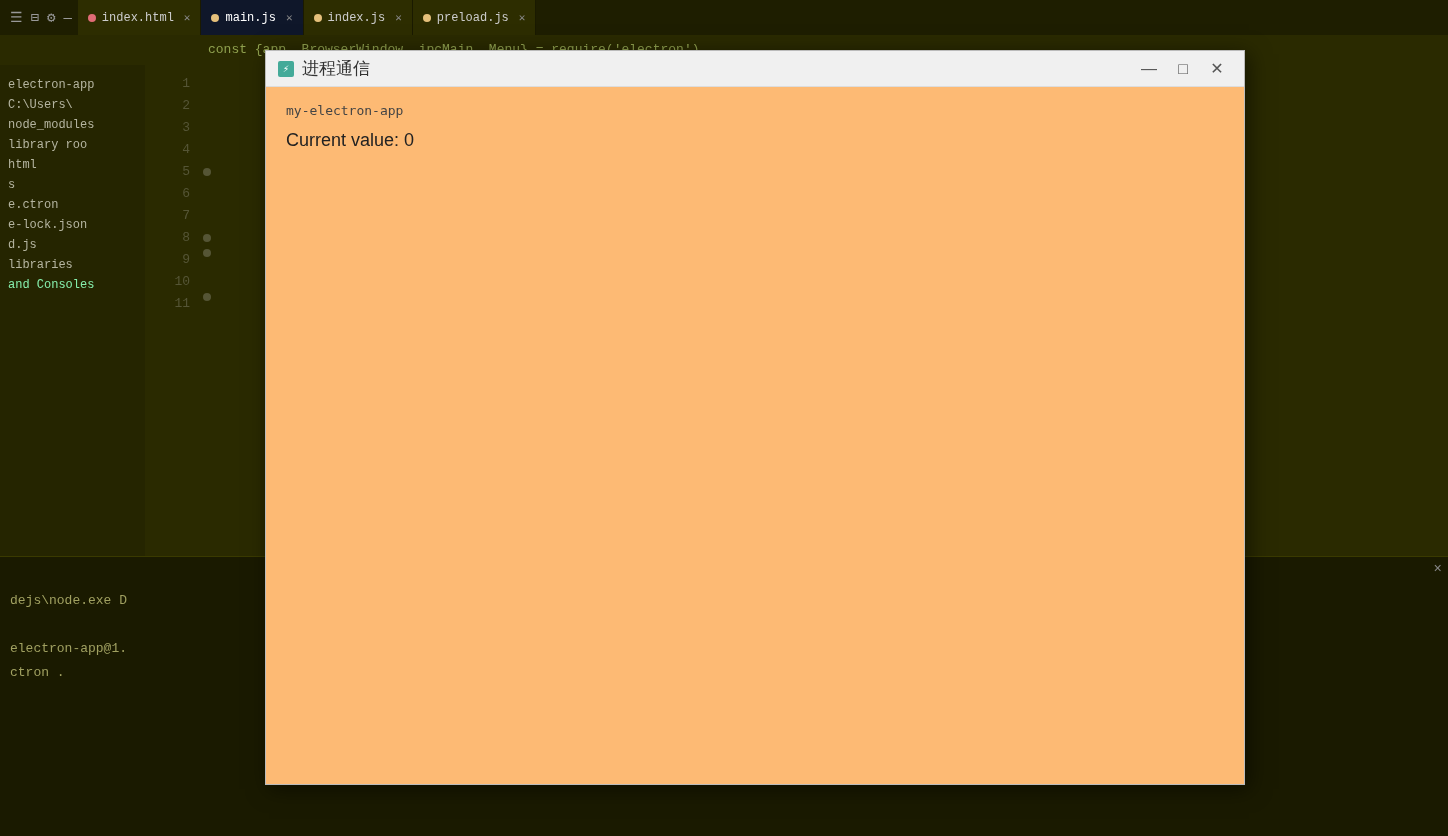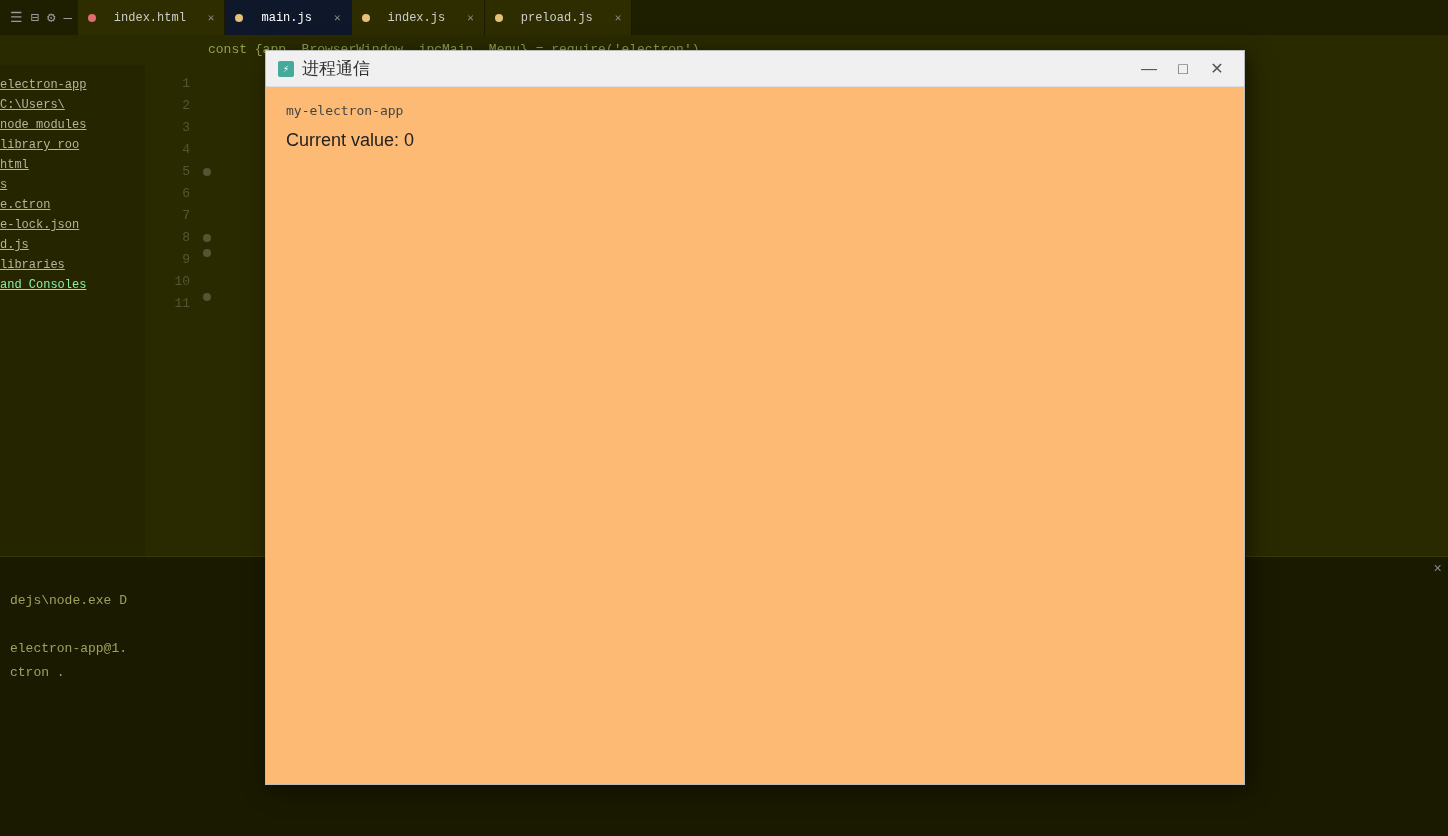--- a/index.html
+++ b/index.html
@@ -46,21 +46,21 @@
 
     .tab {
       height: 35px;
       display: flex;
       align-items: center;
       padding: 0 10px;
       font-size: 12px;
       color: #ccc;
       background: #2d2d00;
       border-right: 1px solid #1a1a00;
-      gap: 18px;
+      gap: 6px;
       white-space: nowrap;
       cursor: pointer;
     }
 
     .tab.active {
       background: #0f172a;
       color: #fff;
     }
 
     .tab-dot {
@@ -95,26 +95,25 @@
       width: 145px;
       background: #252500;
       padding-top: 10px;
       color: #b5b5a0;
       font-size: 12px;
       overflow: hidden;
       flex-shrink: 0;
     }
 
     .sidebar-item {
-      padding: 3px 0;
+      padding: 3px 8px;
       white-space: nowrap;
       overflow: hidden;
       text-overflow: ellipsis;
       cursor: pointer;
-      text-decoration: underline;
     }
 
     .sidebar-item.highlighted {
       color: #86efac;
     }
 
     
     .code-panel {
       flex: 1;
       display: flex;

